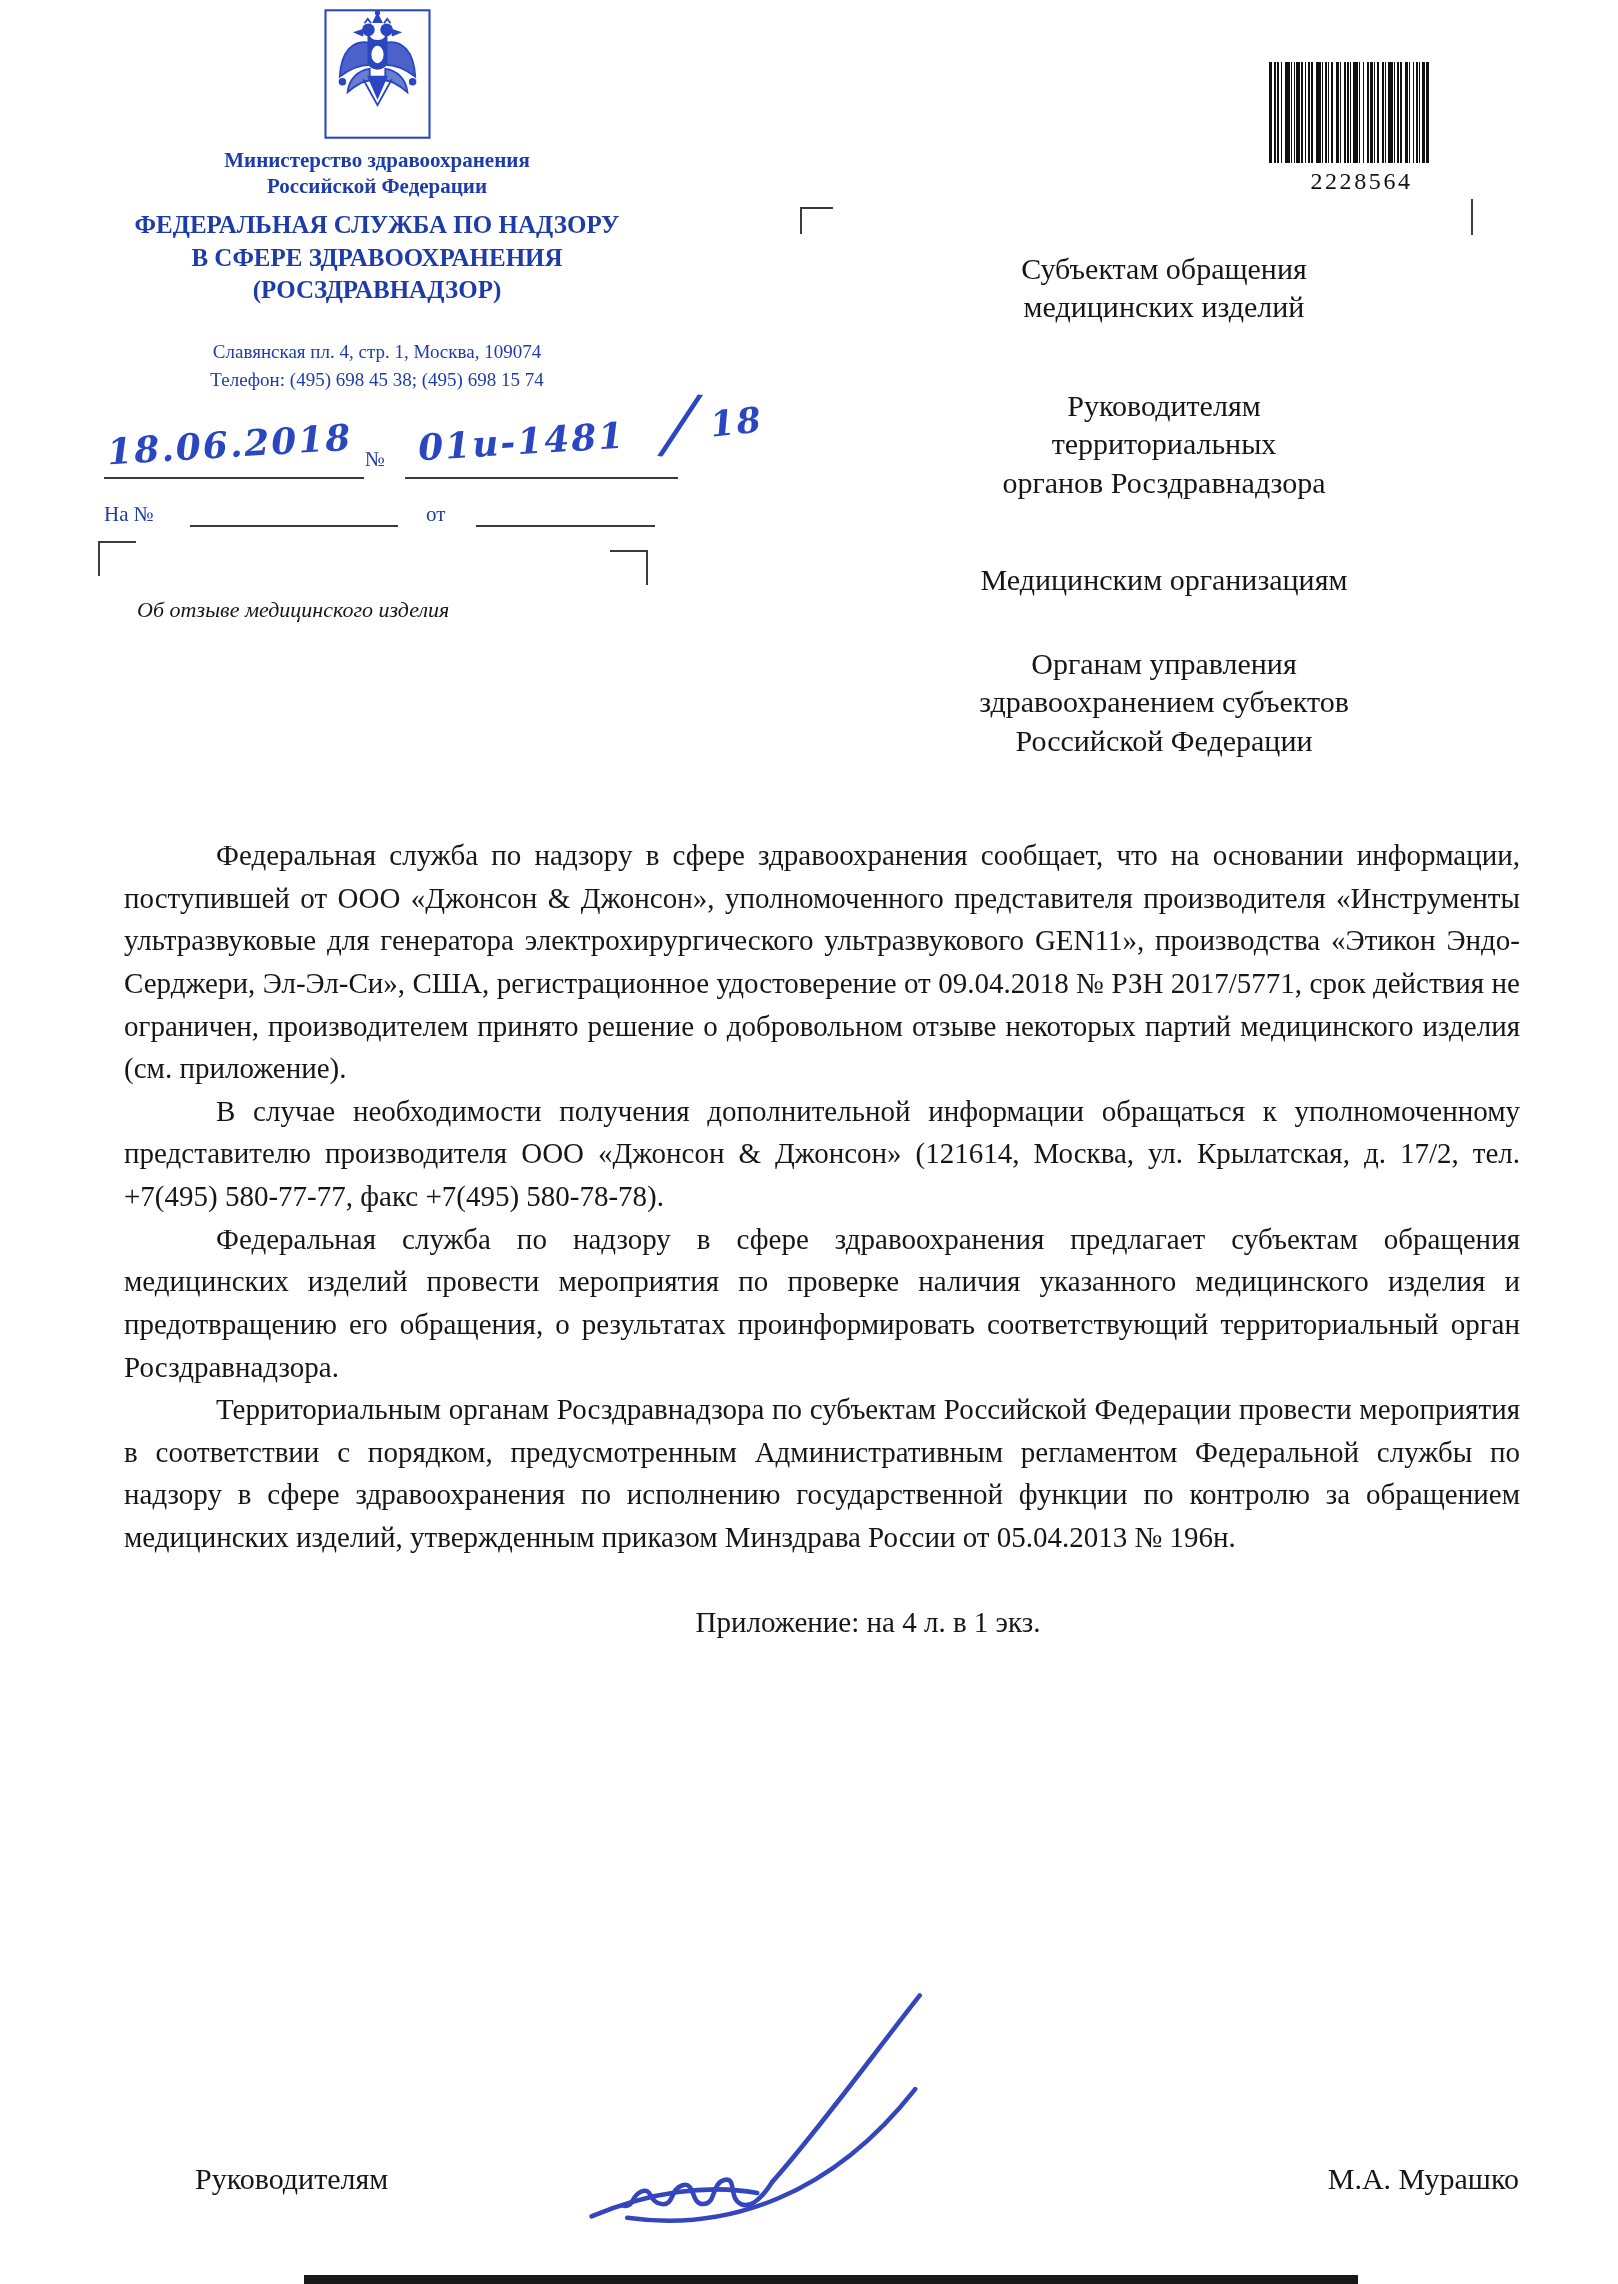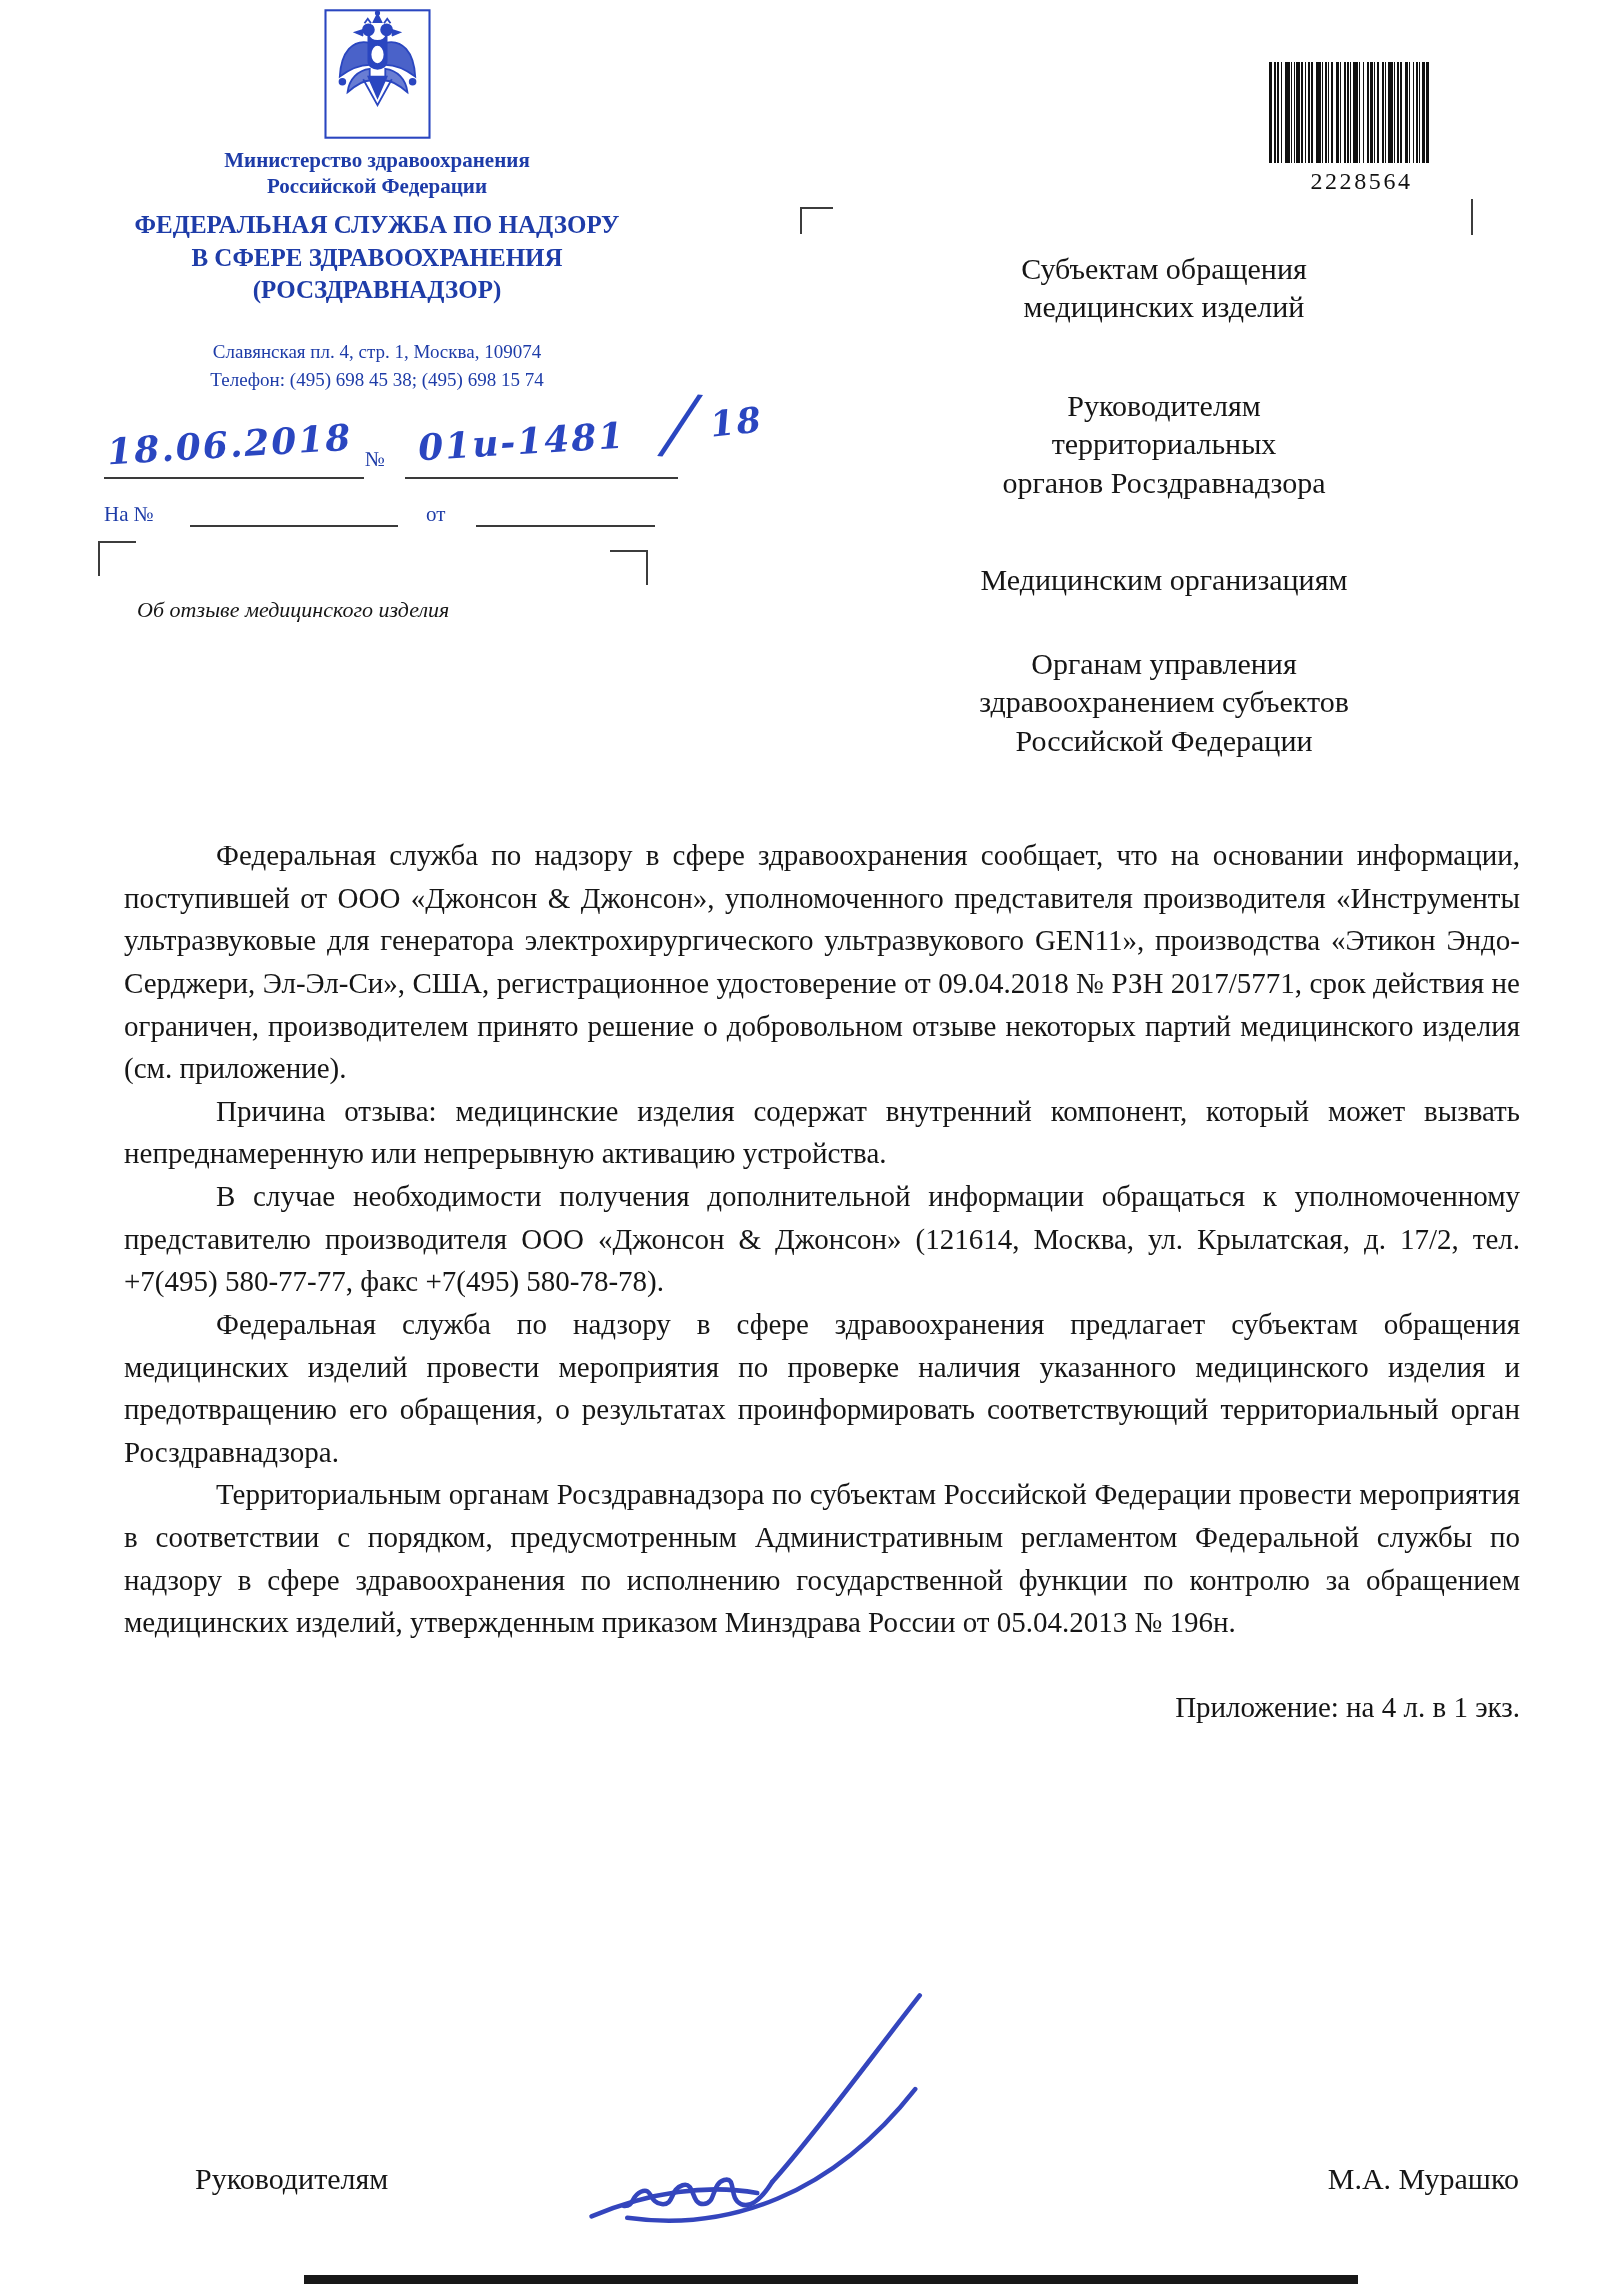--- a/index.html
+++ b/index.html
@@ -53,21 +53,21 @@
   
   .recipient{left:904px;width:520px;font-size:30px;line-height:1.28;text-align:center;}
   .r1{top:250px;}
   .r2{top:387px;}
   .r3{top:561px;}
   .r4{top:645px;}
 
   
   .body-text{left:124px;top:834px;width:1396px;font-size:29px;line-height:1.47;text-align:justify;}
   .body-text p{margin:0;text-indent:92px;}
-  .attachment{margin-top:42px !important;text-align:right;}
+  .attachment{margin-top:42px !important;text-align:center;}
 
   
   .sig-title{left:195px;top:2162px;font-size:30px;}
   .sig-name{right:99px;top:2162px;font-size:30px;}
   .sig-svg{left:494px;top:1977px;}
 
   .scan-strip{left:304px;top:2275px;width:1054px;height:9px;background:#181818;}
 </style>
 </head>
 <body>
@@ -185,21 +185,20 @@
 <div class="abs recipient r2 pre">Руководителям
 территориальных
 органов Росздравнадзора</div>
 <div class="abs recipient r3 pre">Медицинским организациям</div>
 <div class="abs recipient r4 pre">Органам управления
 здравоохранением субъектов
 Российской Федерации</div>
 
 <div class="abs body-text">
   <p>Федеральная служба по надзору в сфере здравоохранения сообщает, что на основании информации, поступившей от ООО «Джонсон &amp; Джонсон», уполномоченного представителя производителя «Инструменты ультразвуковые для генератора электрохирургического ультразвукового GEN11», производства «Этикон Эндо-Серджери, Эл-Эл-Си», США, регистрационное удостоверение от 09.04.2018 № РЗН 2017/5771, срок действия не ограничен, производителем принято решение о добровольном отзыве некоторых партий медицинского изделия (см. приложение).</p>
-  <p>Причина отзыва: медицинские изделия содержат внутренний компонент, который может вызвать непреднамеренную или непрерывную активацию устройства.</p>
   <p>В случае необходимости получения дополнительной информации обращаться к уполномоченному представителю производителя ООО «Джонсон &amp; Джонсон» (121614, Москва, ул. Крылатская, д. 17/2, тел. +7(495) 580-77-77, факс +7(495) 580-78-78).</p>
   <p>Федеральная служба по надзору в сфере здравоохранения предлагает субъектам обращения медицинских изделий провести мероприятия по проверке наличия указанного медицинского изделия и предотвращению его обращения, о результатах проинформировать соответствующий территориальный орган Росздравнадзора.</p>
   <p>Территориальным органам Росздравнадзора по субъектам Российской Федерации провести мероприятия в соответствии с порядком, предусмотренным Административным регламентом Федеральной службы по надзору в сфере здравоохранения по исполнению государственной функции по контролю за обращением медицинских изделий, утвержденным приказом Минздрава России от 05.04.2013 № 196н.</p>
   <p class="attachment">Приложение: на 4 л. в 1 экз.</p>
 </div>
 
 <div class="abs sig-title">Руководителям</div>
 <div class="abs sig-svg">
   <svg viewBox="0 0 720 430" width="468" height="280">
     <g stroke="#2336b8" stroke-width="7" fill="none" stroke-linecap="round" stroke-linejoin="round" opacity="0.92">

